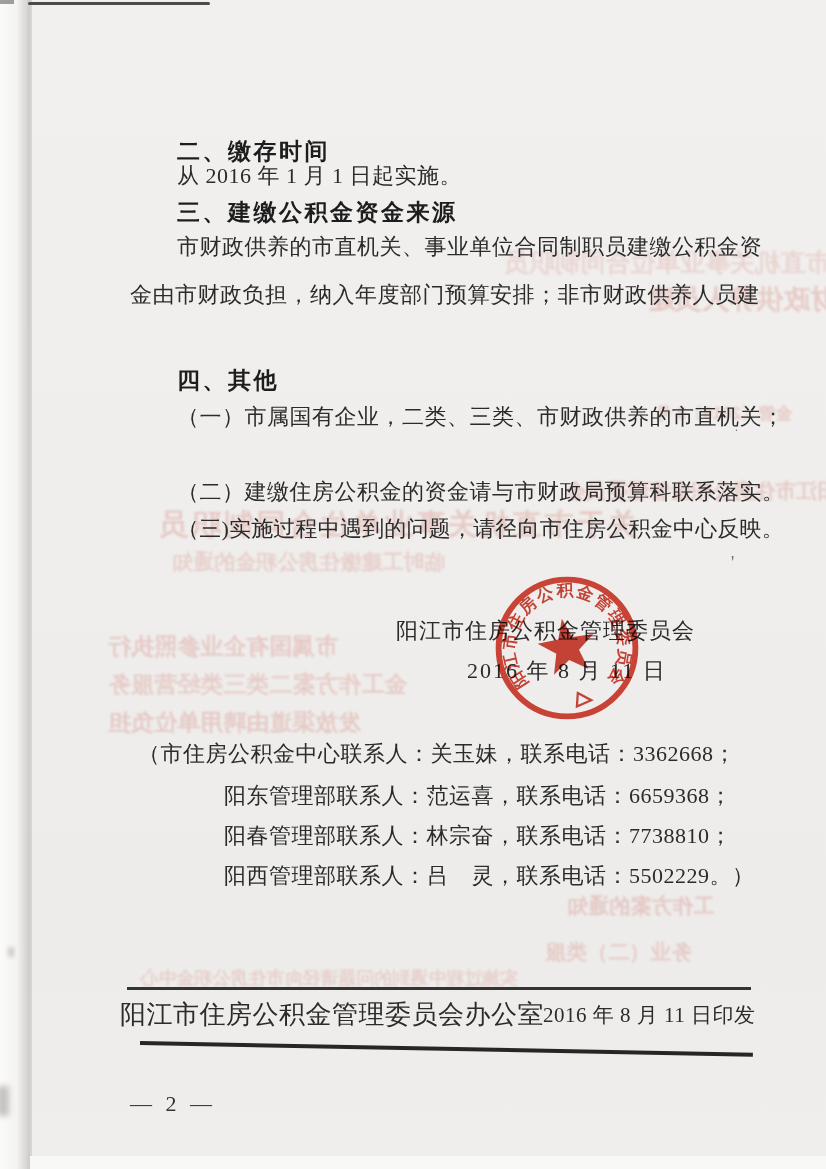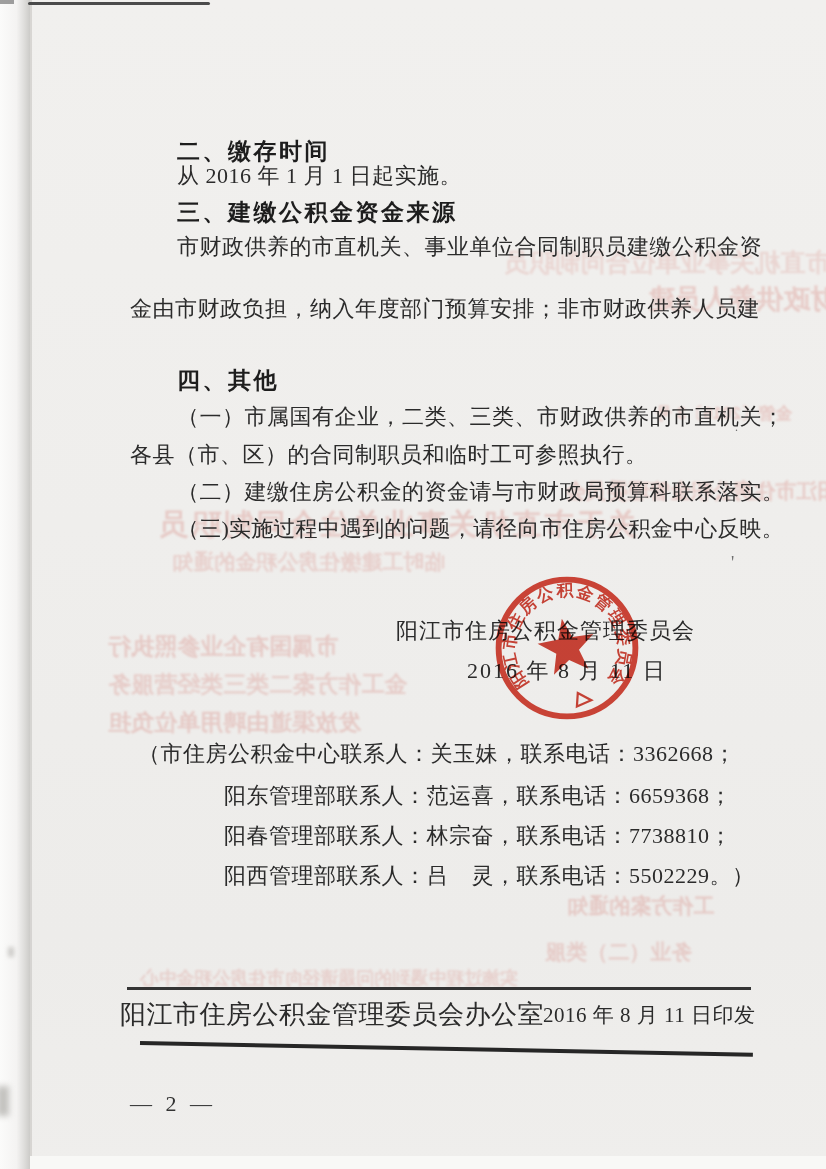--- a/index.html
+++ b/index.html
@@ -19,21 +19,21 @@
 
   
   .tl{position:absolute;white-space:nowrap;color:#2b2b2b;font-size:22px;line-height:30px;
       font-family:"Liberation Serif", serif;letter-spacing:.5px;}
   .hd{font-family:"Liberation Sans", sans-serif;font-weight:bold;color:#1d1d1d;
       font-size:23px;letter-spacing:2.5px;}
   .h2{left:177px;top:104px;margin-top:32px;}
   .impl{left:177px;top:161px;}
   .h3{left:177px;top:197px;}
   .p3a{left:177px;top:232px;}
-  .p3b{left:130px;top:294px;}
+  .p3b{left:130px;top:280px;}
   .p3c{left:130px;top:326px;}
   .h4{left:177px;top:365px;}
   .i1{left:177px;top:402px;}
   .i1b{left:130px;top:440px;}
   .i2{left:177px;top:477px;}
   .i3{left:177px;top:514px;letter-spacing:.2px;}
 
   .sig-org{left:396px;top:616px;letter-spacing:1px;}
   .sig-date{left:467px;top:656px;letter-spacing:2px;}
 
@@ -101,21 +101,20 @@
 
   <div class="tl hd h2">二、缴存时间</div>
   <div class="tl impl">从 2016 年 1 月 1 日起实施。</div>
 
   <div class="tl hd h3">三、建缴公积金资金来源</div>
   <div class="tl p3a">市财政供养的市直机关、事业单位合同制职员建缴公积金资</div>
   <div class="tl p3b">金由市财政负担，纳入年度部门预算安排；非市财政供养人员建</div>
 
   <div class="tl hd h4">四、其他</div>
   <div class="tl i1">（一）市属国有企业，二类、三类、市财政供养的市直机关；</div>
-  <div class="tl i1b">各县（市、区）的合同制职员和临时工可参照执行。</div>
   <div class="tl i3">（三)实施过程中遇到的问题，请径向市住房公积金中心反映。</div>
   <div class="tl i2">（二）建缴住房公积金的资金请与市财政局预算科联系落实。</div>
 
   <div class="tl sig-org">阳江市住房公积金管理委员会</div>
   <div class="tl sig-date">2016 年 8 月 11 日</div>
 
   <svg class="seal" viewBox="0 0 200 200">
     <defs>
       <path id="sealArc" d="M 59,141 A 58,58 0 1 1 141,141" fill="none"></path>
     </defs>

